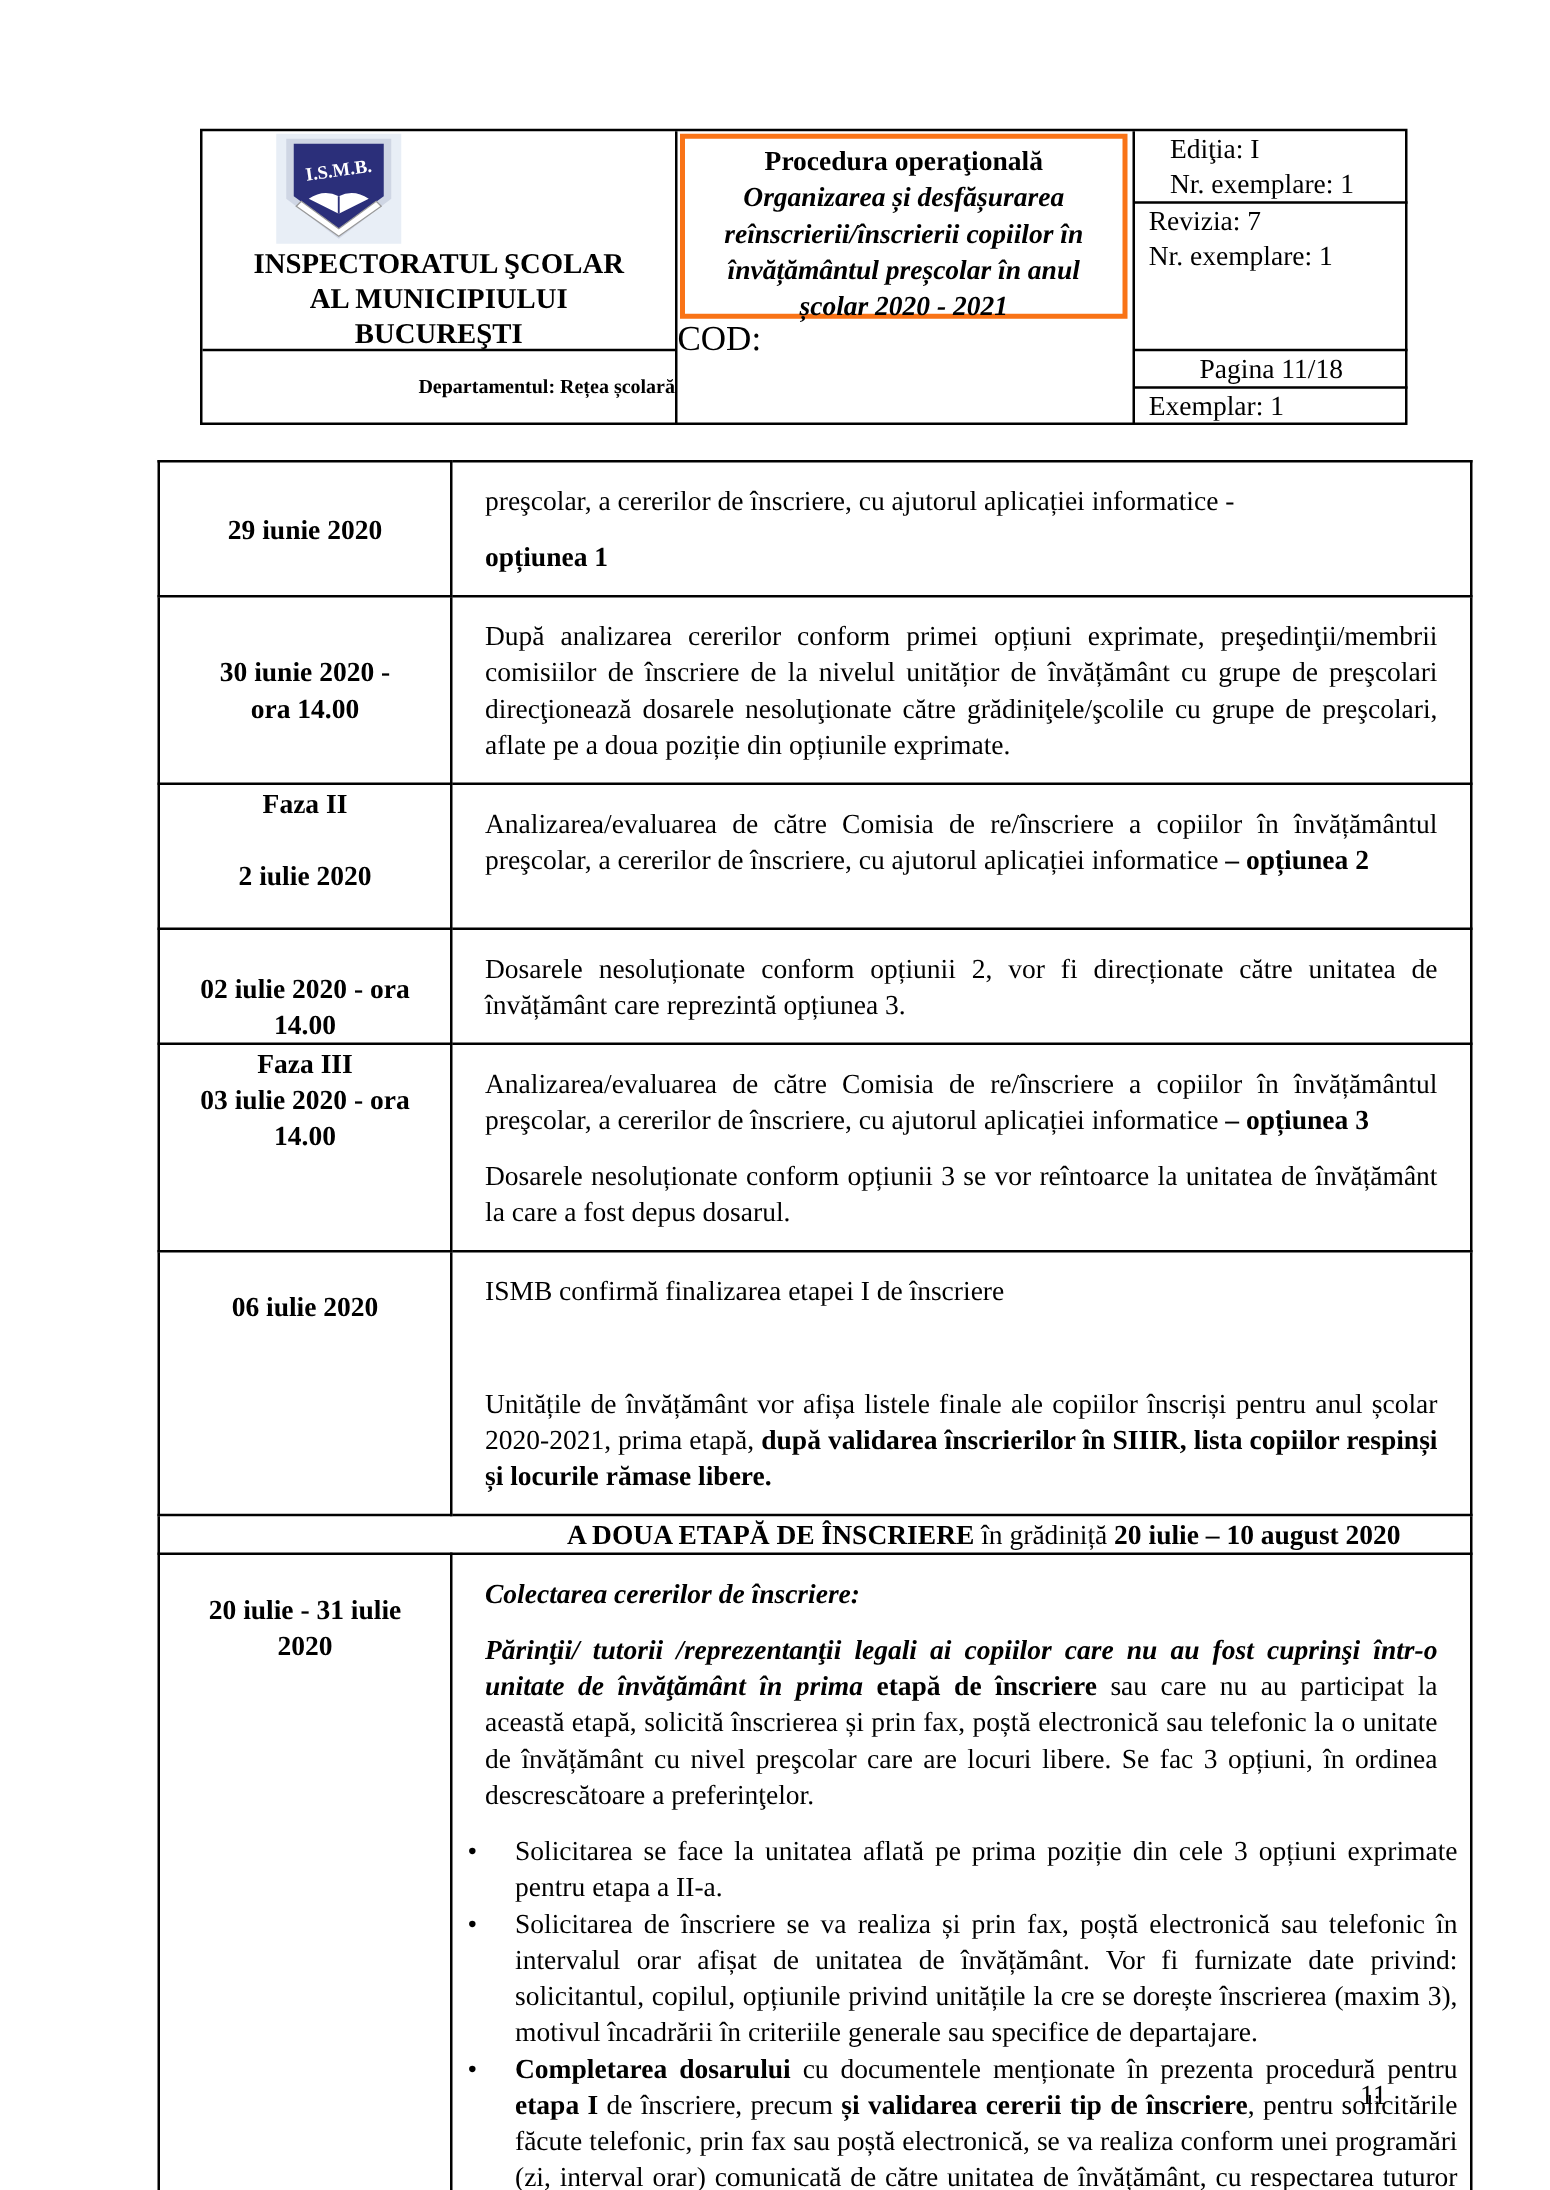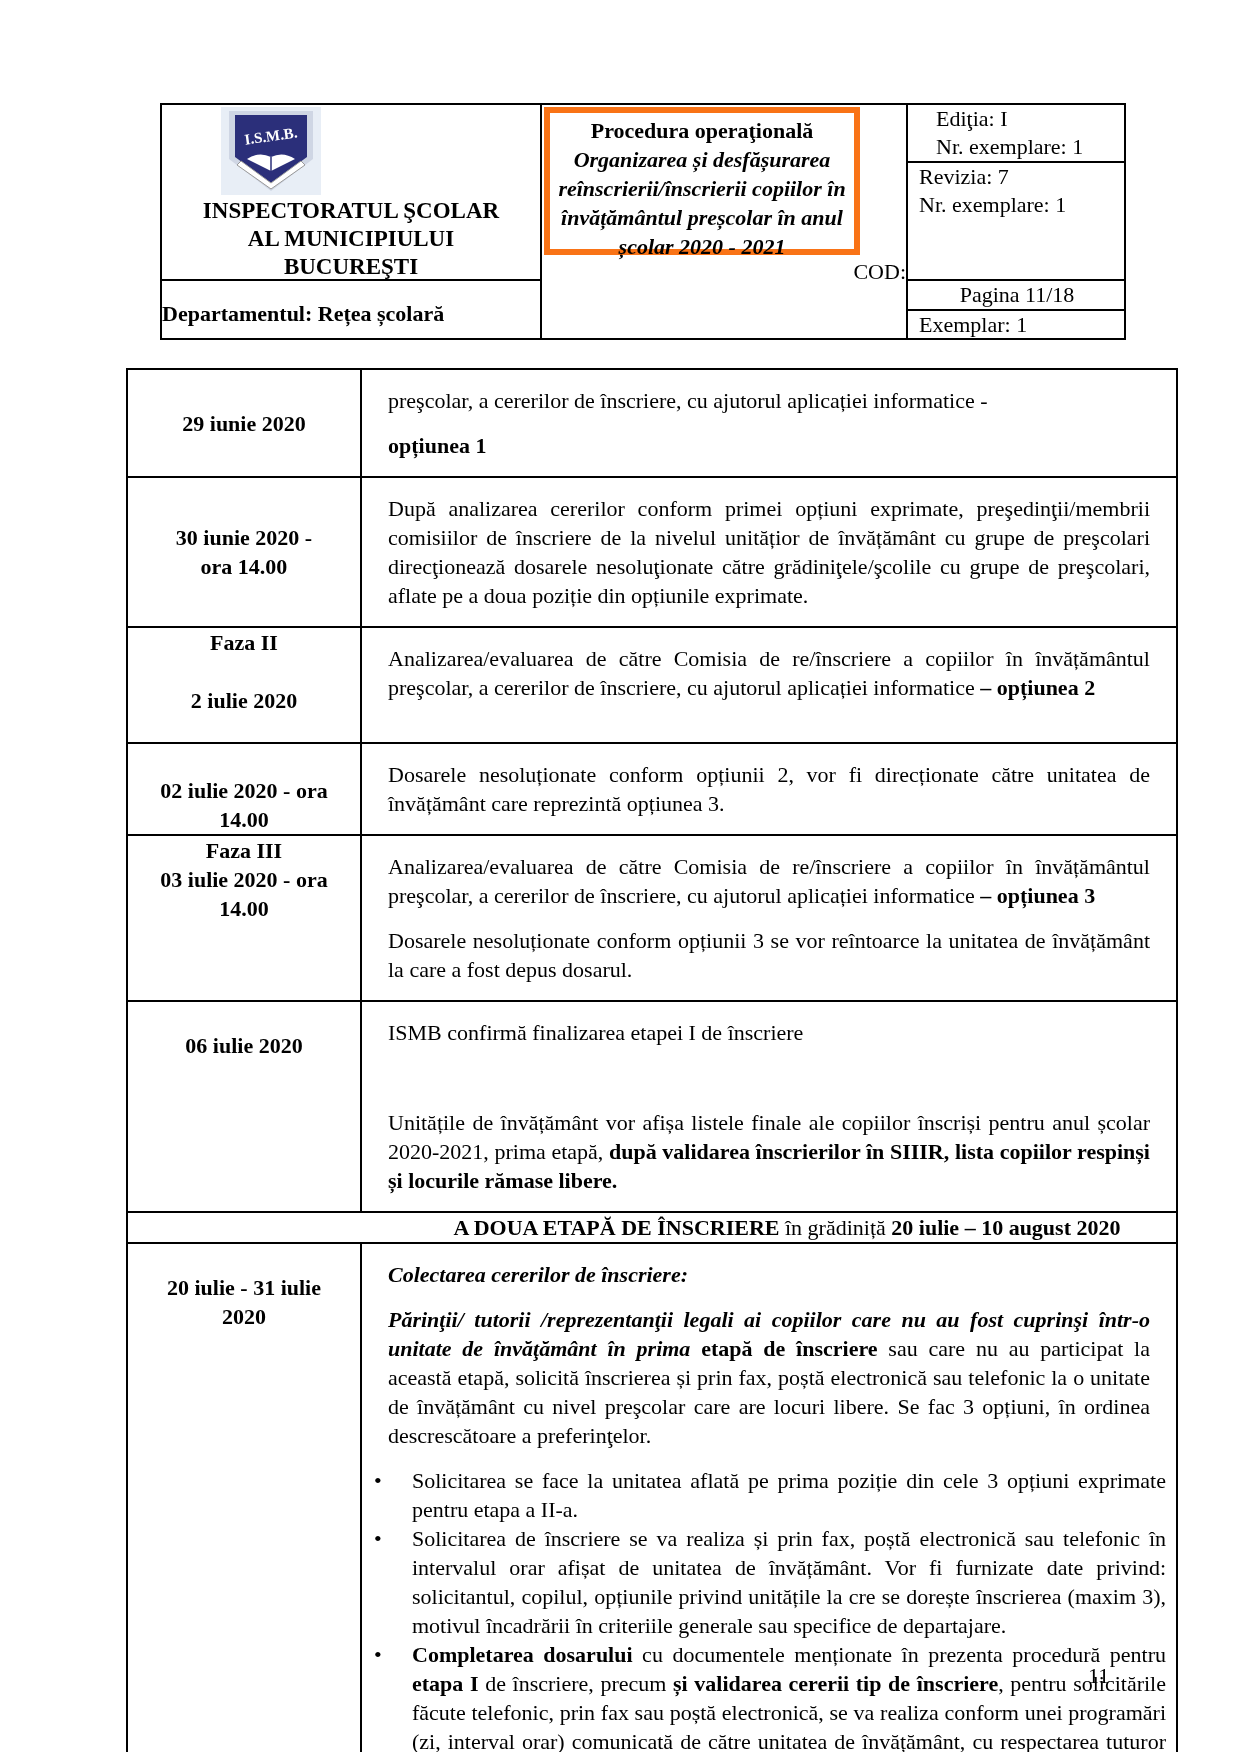--- a/index.html
+++ b/index.html
@@ -8,27 +8,27 @@
       font-family: "Liberation Serif", serif; color: #000;
     }
     .page { position: absolute; left: 0; top: 0; width: 1240px; height: 1752px; }
 
     
     .hdr { position: absolute; left: 160px; top: 103px; width: 966px; height: 237px; border: 2px solid #000; box-sizing: border-box; }
     .hdr-left { position: absolute; left: 0; top: 0; width: 380px; height: 235px; border-right: 2px solid #000; box-sizing: border-box; }
     .hdr-left-top { position: absolute; left: 0; top: 0; width: 378px; height: 176px; border-bottom: 2px solid #000; box-sizing: border-box; text-align: center; }
     .logo { position: absolute; left: 59px; top: 2px; width: 100px; height: 88px; background: #e8eef6; }
     .org { position: absolute; left: 0; right: 0; top: 92px; font-weight: bold; font-size: 23px; line-height: 28px; }
-    .dept { position: absolute; left: 0; right: 0; top: 196px; text-align: left; font-weight: bold; font-size: 22px; }
+    .dept { position: absolute; left: 0; right: 0; top: 196px; text-align: right; font-weight: bold; font-size: 16px; }
 
     .hdr-mid { position: absolute; left: 380px; top: 0; width: 366px; height: 235px; border-right: 2px solid #000; box-sizing: border-box; }
-    .title-box { position: absolute; left: 2px; top: 2px; width: 316px; height: 148px; border: 6px solid #f97316; box-sizing: border-box; text-align: center; padding-top: 4px; }
+    .title-box { position: absolute; left: 2px; top: 2px; width: 358px; height: 148px; border: 4px solid #f97316; box-sizing: border-box; text-align: center; padding-top: 4px; }
     .title-bold { font-weight: bold; font-size: 22px; line-height: 28px; }
     .title-it { font-weight: bold; font-style: italic; font-size: 22px; line-height: 29px; }
-    .cod { position: absolute; left: 0; right: 0; top: 153px; text-align: right; font-size: 22px; line-height: 28px; }
+    .cod { position: absolute; left: 0; right: 0; top: 153px; text-align: left; font-size: 28px; line-height: 28px; }
 
     .hdr-right { position: absolute; left: 746px; top: 0; width: 218px; height: 235px; }
     .hr-cell { position: absolute; left: 0; width: 218px; box-sizing: border-box; font-size: 22px; line-height: 28px; padding-left: 11px; }
     .hr-1 { top: 0; height: 58px; border-bottom: 2px solid #000; padding-left: 28px; }
     .hr-2 { top: 58px; height: 118px; border-bottom: 2px solid #000; }
     .hr-3 { top: 176px; height: 30px; border-bottom: 2px solid #000; text-align: center; padding-left: 0; }
     .hr-4 { top: 206px; height: 29px; }
 
     
     .tbl { position: absolute; left: 126px; top: 368px; width: 1052px; border-collapse: collapse; }

